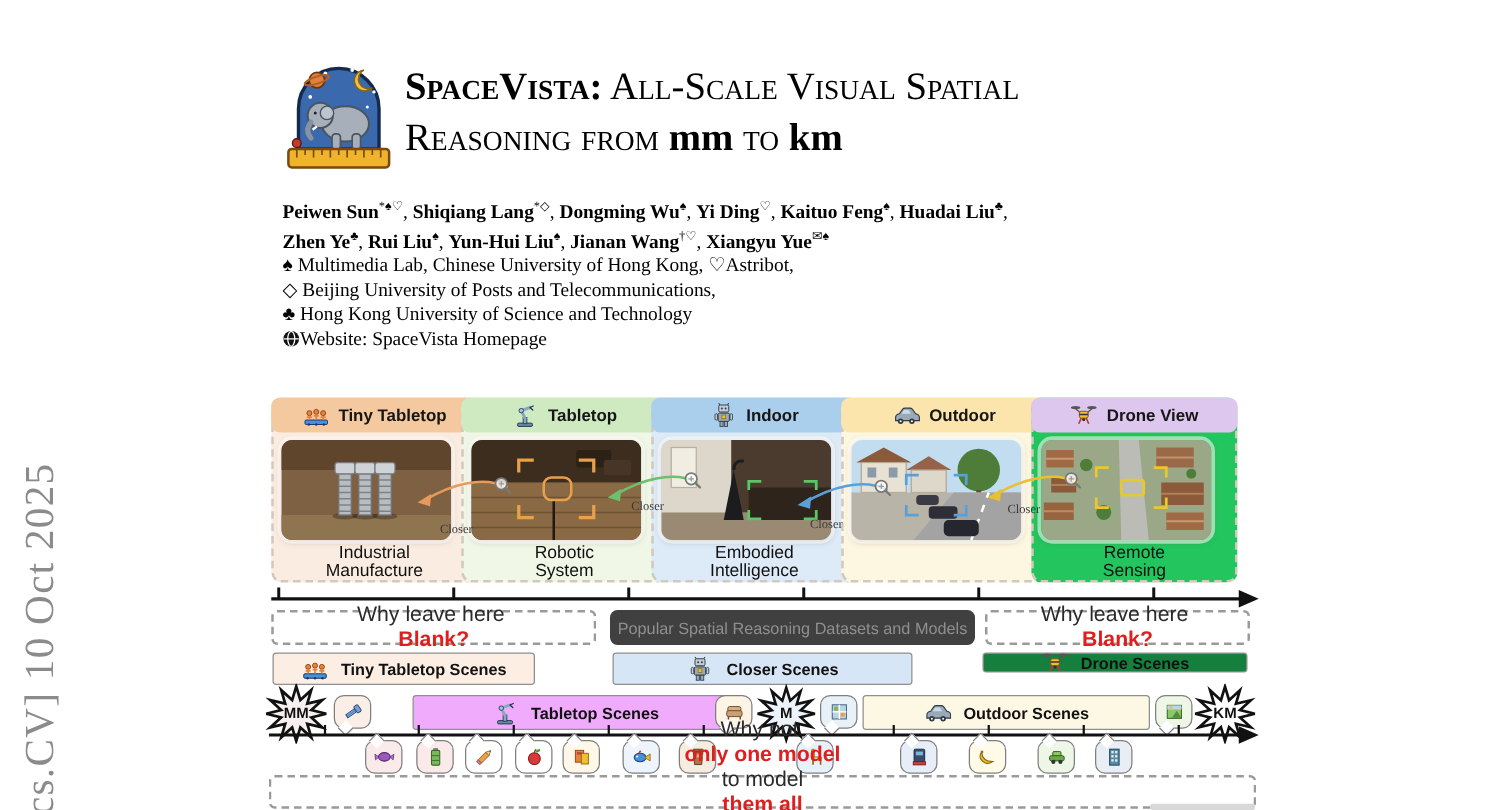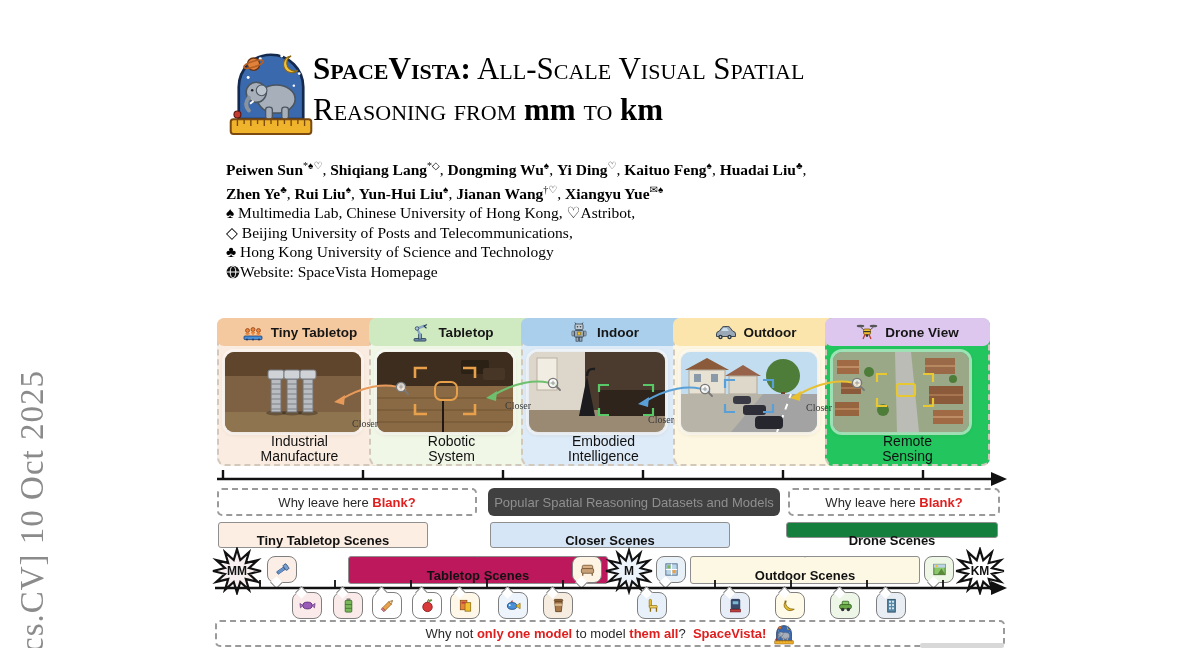--- a/index.html
+++ b/index.html
@@ -23,24 +23,24 @@
   
   .pnl{position:absolute;top:318px;width:165px;height:148px;border:2px dashed #d2c8bc;border-radius:8px;box-sizing:border-box;}
   .pnl-h{position:absolute;left:-2px;right:-2px;top:-2px;height:28px;border-radius:7px;
          display:flex;align-items:center;justify-content:center;gap:7px;
          font-weight:bold;font-size:13.5px;color:#161616;}
   .pnl-img{position:absolute;left:6px;top:32px;width:136px;height:80px;border-radius:9px;overflow:hidden;
            box-shadow:0 0 0 3px rgba(255,255,255,.55), 0 1px 5px rgba(110,90,70,.35);}
   .pnl-cap{position:absolute;left:0;right:0;top:114px;text-align:center;font-size:14px;line-height:15px;color:#111;}
   
   .box{position:absolute;border:1.3px solid #8f8f8f;border-radius:3px;box-sizing:border-box;
-       display:flex;align-items:center;justify-content:flex-start;gap:10px;
-       font-weight:bold;font-size:13px;color:#111;flex-direction:column;}
+       display:flex;align-items:center;justify-content:center;gap:10px;
+       font-weight:bold;font-size:13px;color:#111;}
   .dashbox{position:absolute;border:2px dashed #9a9a9a;border-radius:5px;background:#fff;box-sizing:border-box;
-       display:flex;align-items:center;justify-content:center;font-size:13px;color:#2a2a2a;white-space:pre;}
+       display:flex;align-items:center;justify-content:center;font-size:17px;color:#2a2a2a;white-space:pre;flex-direction:column;}
   .graybox{position:absolute;background:#404040;border-radius:6px;display:flex;align-items:center;justify-content:center;
        font-size:13px;color:#8f8f8f;}
   .red{color:#e01e1e;font-weight:bold;}
   .closer{position:absolute;font-family:"Liberation Serif","DejaVu Serif",serif;font-size:10px;color:#3a3a3a;}
   .scl{position:absolute;font-weight:bold;font-size:13px;color:#111;margin-top:29px;}
   
   .bub{position:absolute;width:30px;height:27px;background:#fff;border:1.4px solid #7f7f7f;border-radius:8px;
        display:flex;align-items:center;justify-content:center;box-sizing:border-box;}
   .bub:before{content:"";position:absolute;left:4px;top:-5px;width:8px;height:8px;background:#fff;
        border-left:1.4px solid #7f7f7f;border-top:1.4px solid #7f7f7f;transform:rotate(45deg);}
@@ -134,21 +134,21 @@
   <polygon id="p-burst" points="46,22 35.1,24.7 43.1,32 32.1,29.4 35,39.3 27,32 24,42 21,32 13,39.3 15.9,29.4 4.9,32 12.9,24.7 2,22 12.9,19.3 4.9,12 15.9,14.6 13,4.7 21,12 24,2 27,12 35,4.7 32.1,14.6 43.1,12 35.1,19.3"></polygon>
 </defs>
 </svg>
 
 <div class="arxiv">cs.CV]  10 Oct 2025</div>
 
 <svg class="abs" style="left:228px;top:44px" width="86" height="94" viewBox="0 0 64 70">
     <use href="#logo-g"></use>
   </svg>
 
-<div class="abs t1" style="left:313px;top:48px;width:680px">
+<div class="abs t1" style="left:324px;top:48px;width:680px">
   <div><span class="brand">SpaceVista:</span><span> All-Scale Visual Spatial</span></div>
   <div><span>Reasoning from </span><span class="unit">mm</span><span> to </span><span class="unit">km</span></div>
 </div>
 
 <div class="abs authors" style="left:226px;top:156px;width:800px">
   <div>
     <span><b>Peiwen Sun</b><sup>*♠♡</sup><span>, </span></span>
     <span><b>Shiqiang Lang</b><sup>*◇</sup><span>, </span></span>
     <span><b>Dongming Wu</b><sup>♠</sup><span>, </span></span>
     <span><b>Yi Ding</b><sup>♡</sup><span>, </span></span>
@@ -400,21 +400,21 @@
 </div>
 <div class="bub dn" style="left:267px;top:556px;background:#fbeee6">
   <svg width="17" height="17" viewBox="0 0 18 18">
     <g transform="rotate(-35 9 9)">
       <rect x="2.5" y="7.5" width="9" height="3" fill="#5a8ac8" stroke="#2a4a78" stroke-width="0.8"></rect>
       <path d="M3,8h8 M3,10h8" stroke="#8ab0e0" stroke-width="0.6"></path>
       <rect x="11.5" y="5.8" width="4" height="6.4" rx="1" fill="#7aa0d0" stroke="#2a4a78" stroke-width="0.8"></rect>
     </g>
   </svg>
 </div>
-<div class="box" style="left:348px;top:556px;width:260px;height:28px;background:#be185d">
+<div class="box" style="left:330px;top:556px;width:260px;height:28px;background:#f0abfc">
   <svg width="22" height="20" viewBox="0 0 22 20">
       <use href="#i-arm"></use>
     </svg>
   <span>Tabletop Scenes</span>
 </div>
 <div class="bub dn" style="left:572px;top:556px;background:#fdf4e6">
   <svg width="17" height="17" viewBox="0 0 18 18">
     <rect x="3.5" y="4.5" width="11" height="5" rx="1.5" fill="#d8b088" stroke="#6a4a22" stroke-width="0.8"></rect>
     <rect x="2.5" y="8" width="13" height="5" rx="1.5" fill="#c8a078" stroke="#6a4a22" stroke-width="0.8"></rect>
     <path d="M4,13v2.5 M14,13v2.5" stroke="#6a4a22" stroke-width="1.2"></path>

